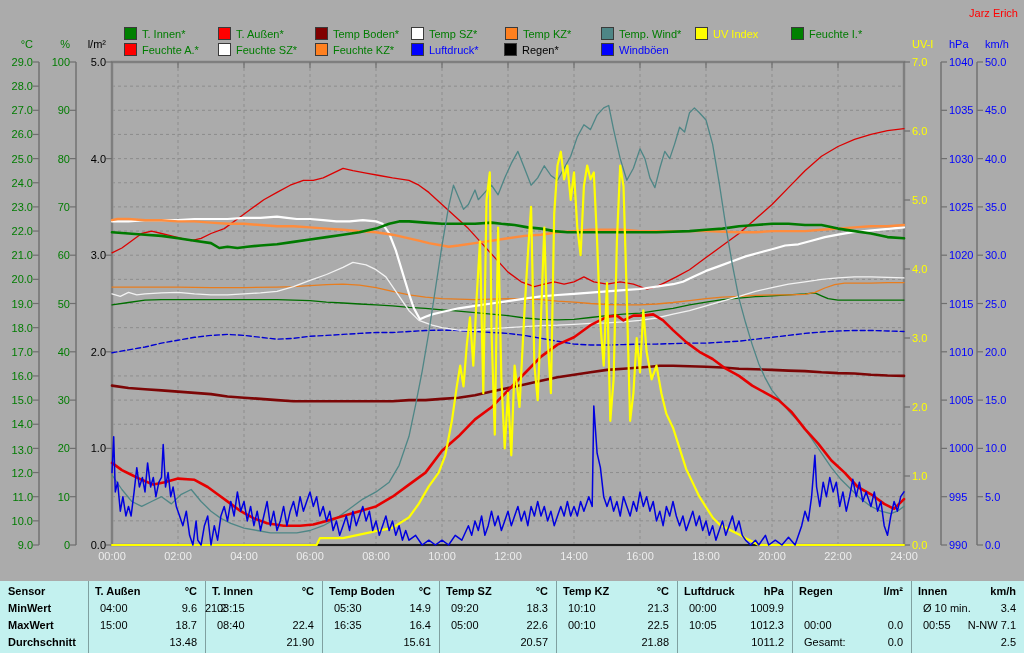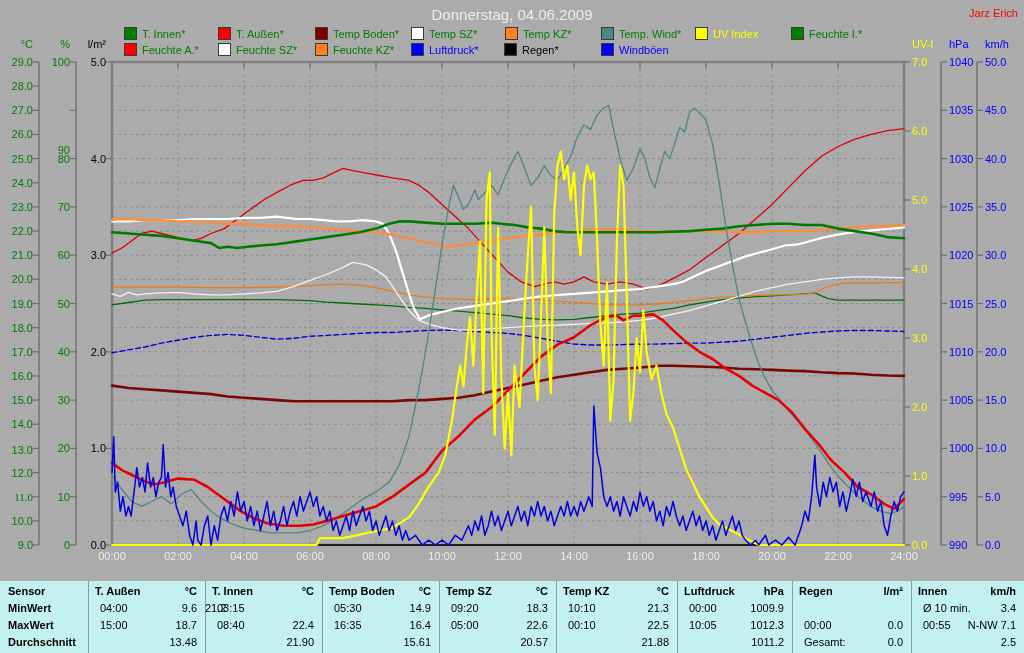--- a/index.html
+++ b/index.html
@@ -15,21 +15,20 @@
   .xlbl{position:absolute;top:550px;width:48px;text-align:center;font-size:11px;color:#ececec;}
   #table{position:absolute;left:0;top:581px;width:1024px;height:72px;}
   .tcell{position:absolute;font-size:11px;color:#000;height:15px;line-height:15px;white-space:nowrap;}
   .thead{font-weight:bold;}
   .tsep{position:absolute;top:0;width:1px;height:72px;background:#7fa0a0;}
 </style>
 </head>
 <body>
 
 <div id="screen">
-  <div id="title">Donnerstag, 04.06.2009</div>
   <div id="author">Jarz Erich</div>
   <div id="legend">
       <div class="lgitem" style="left: 124px; top: 27px;"><span class="lgsw" style="background: rgb(0, 128, 0);"></span><span style="color: rgb(0, 124, 0);">T. Innen*</span></div>
       <div class="lgitem" style="left: 218px; top: 27px;"><span class="lgsw" style="background: rgb(255, 0, 0);"></span><span style="color: rgb(0, 124, 0);">T. Außen*</span></div>
       <div class="lgitem" style="left: 315px; top: 27px;"><span class="lgsw" style="background: rgb(128, 0, 0);"></span><span style="color: rgb(0, 124, 0);">Temp Boden*</span></div>
       <div class="lgitem" style="left: 411px; top: 27px;"><span class="lgsw" style="background: rgb(255, 255, 255);"></span><span style="color: rgb(0, 124, 0);">Temp SZ*</span></div>
       <div class="lgitem" style="left: 505px; top: 27px;"><span class="lgsw" style="background: rgb(255, 128, 32);"></span><span style="color: rgb(0, 124, 0);">Temp KZ*</span></div>
       <div class="lgitem" style="left: 601px; top: 27px;"><span class="lgsw" style="background: rgb(78, 134, 134);"></span><span style="color: rgb(0, 124, 0);">Temp. Wind*</span></div>
       <div class="lgitem" style="left: 695px; top: 27px;"><span class="lgsw" style="background: rgb(255, 255, 0);"></span><span style="color: rgb(255, 255, 0);">UV Index</span></div>
       <div class="lgitem" style="left: 791px; top: 27px;"><span class="lgsw" style="background: rgb(0, 128, 0);"></span><span style="color: rgb(0, 124, 0);">Feuchte I.*</span></div>
@@ -175,21 +174,21 @@
       <div class="axhdr" style="color: rgb(0, 124, 0); right: 991px; text-align: right;">°C</div>
       <div class="axhdr" style="color: rgb(0, 124, 0); right: 954px; text-align: right;">%</div>
       <div class="axhdr" style="color: rgb(0, 0, 0); right: 918px; text-align: right;">l/m²</div>
       <div class="axhdr" style="color: rgb(255, 255, 0); left: 912px; text-align: left;">UV-I</div>
       <div class="axhdr" style="color: rgb(0, 0, 255); left: 949px; text-align: left;">hPa</div>
       <div class="axhdr" style="color: rgb(0, 0, 255); left: 985px; text-align: left;">km/h</div>
     </div>
   <div id="axlbls">
       <div class="axlbl" style="top: 539px; color: rgb(0, 124, 0); right: 991px; text-align: right;">9.0</div>
       <div class="axlbl" style="top: 514.85px; color: rgb(0, 124, 0); right: 991px; text-align: right;">10.0</div>
-      <div class="axlbl" style="top: 490.7px; color: rgb(0, 124, 0); right: 991px; text-align: right; font-family: Liberation Serif, serif;">11.0</div>
+      <div class="axlbl" style="top: 490.7px; color: rgb(0, 124, 0); right: 991px; text-align: right;">11.0</div>
       <div class="axlbl" style="top: 466.55px; color: rgb(0, 124, 0); right: 991px; text-align: right;">12.0</div>
       <div class="axlbl" style="top: 444px; color: rgb(0, 124, 0); right: 991px; text-align: center;">13.0</div>
       <div class="axlbl" style="top: 418.25px; color: rgb(0, 124, 0); right: 991px; text-align: right;">14.0</div>
       <div class="axlbl" style="top: 394.1px; color: rgb(0, 124, 0); right: 991px; text-align: right;">15.0</div>
       <div class="axlbl" style="top: 369.95px; color: rgb(0, 124, 0); right: 991px; text-align: right;">16.0</div>
       <div class="axlbl" style="top: 345.8px; color: rgb(0, 124, 0); right: 991px; text-align: right;">17.0</div>
       <div class="axlbl" style="top: 321.65px; color: rgb(0, 124, 0); right: 991px; text-align: right;">18.0</div>
       <div class="axlbl" style="top: 297.5px; color: rgb(0, 124, 0); right: 991px; text-align: right;">19.0</div>
       <div class="axlbl" style="top: 273.35px; color: rgb(0, 124, 0); right: 991px; text-align: right;">20.0</div>
       <div class="axlbl" style="top: 249.2px; color: rgb(0, 124, 0); right: 991px; text-align: right;">21.0</div>
@@ -203,21 +202,21 @@
       <div class="axlbl" style="top: 56px; color: rgb(0, 124, 0); right: 991px; text-align: right;">29.0</div>
       <div class="axlbl" style="top: 539px; color: rgb(0, 124, 0); right: 954px; text-align: right;">0</div>
       <div class="axlbl" style="top: 490.7px; color: rgb(0, 124, 0); right: 954px; text-align: right;">10</div>
       <div class="axlbl" style="top: 442.4px; color: rgb(0, 124, 0); right: 954px; text-align: right;">20</div>
       <div class="axlbl" style="top: 394.1px; color: rgb(0, 124, 0); right: 954px; text-align: right;">30</div>
       <div class="axlbl" style="top: 345.8px; color: rgb(0, 124, 0); right: 954px; text-align: right;">40</div>
       <div class="axlbl" style="top: 297.5px; color: rgb(0, 124, 0); right: 954px; text-align: right;">50</div>
       <div class="axlbl" style="top: 249.2px; color: rgb(0, 124, 0); right: 954px; text-align: right;">60</div>
       <div class="axlbl" style="top: 200.9px; color: rgb(0, 124, 0); right: 954px; text-align: right;">70</div>
       <div class="axlbl" style="top: 152.6px; color: rgb(0, 124, 0); right: 954px; text-align: right;">80</div>
-      <div class="axlbl" style="top: 104.3px; color: rgb(0, 124, 0); right: 954px; text-align: right; margin-top: 40px;">90</div>
+      <div class="axlbl" style="top: 104.3px; color: rgb(0, 124, 0); right: 954px; text-align: right;">90</div>
       <div class="axlbl" style="top: 56px; color: rgb(0, 124, 0); right: 954px; text-align: right;">100</div>
       <div class="axlbl" style="top: 539px; color: rgb(0, 0, 0); right: 918px; text-align: right;">0.0</div>
       <div class="axlbl" style="top: 442.4px; color: rgb(0, 0, 0); right: 918px; text-align: right;">1.0</div>
       <div class="axlbl" style="top: 345.8px; color: rgb(0, 0, 0); right: 918px; text-align: right;">2.0</div>
       <div class="axlbl" style="top: 249.2px; color: rgb(0, 0, 0); right: 918px; text-align: right;">3.0</div>
       <div class="axlbl" style="top: 152.6px; color: rgb(0, 0, 0); right: 918px; text-align: right;">4.0</div>
       <div class="axlbl" style="top: 56px; color: rgb(0, 0, 0); right: 918px; text-align: right;">5.0</div>
       <div class="axlbl" style="top: 539px; color: rgb(255, 255, 0); left: 912px; text-align: left;">0.0</div>
       <div class="axlbl" style="top: 470px; color: rgb(255, 255, 0); left: 912px; text-align: left;">1.0</div>
       <div class="axlbl" style="top: 401px; color: rgb(255, 255, 0); left: 912px; text-align: left;">2.0</div>

